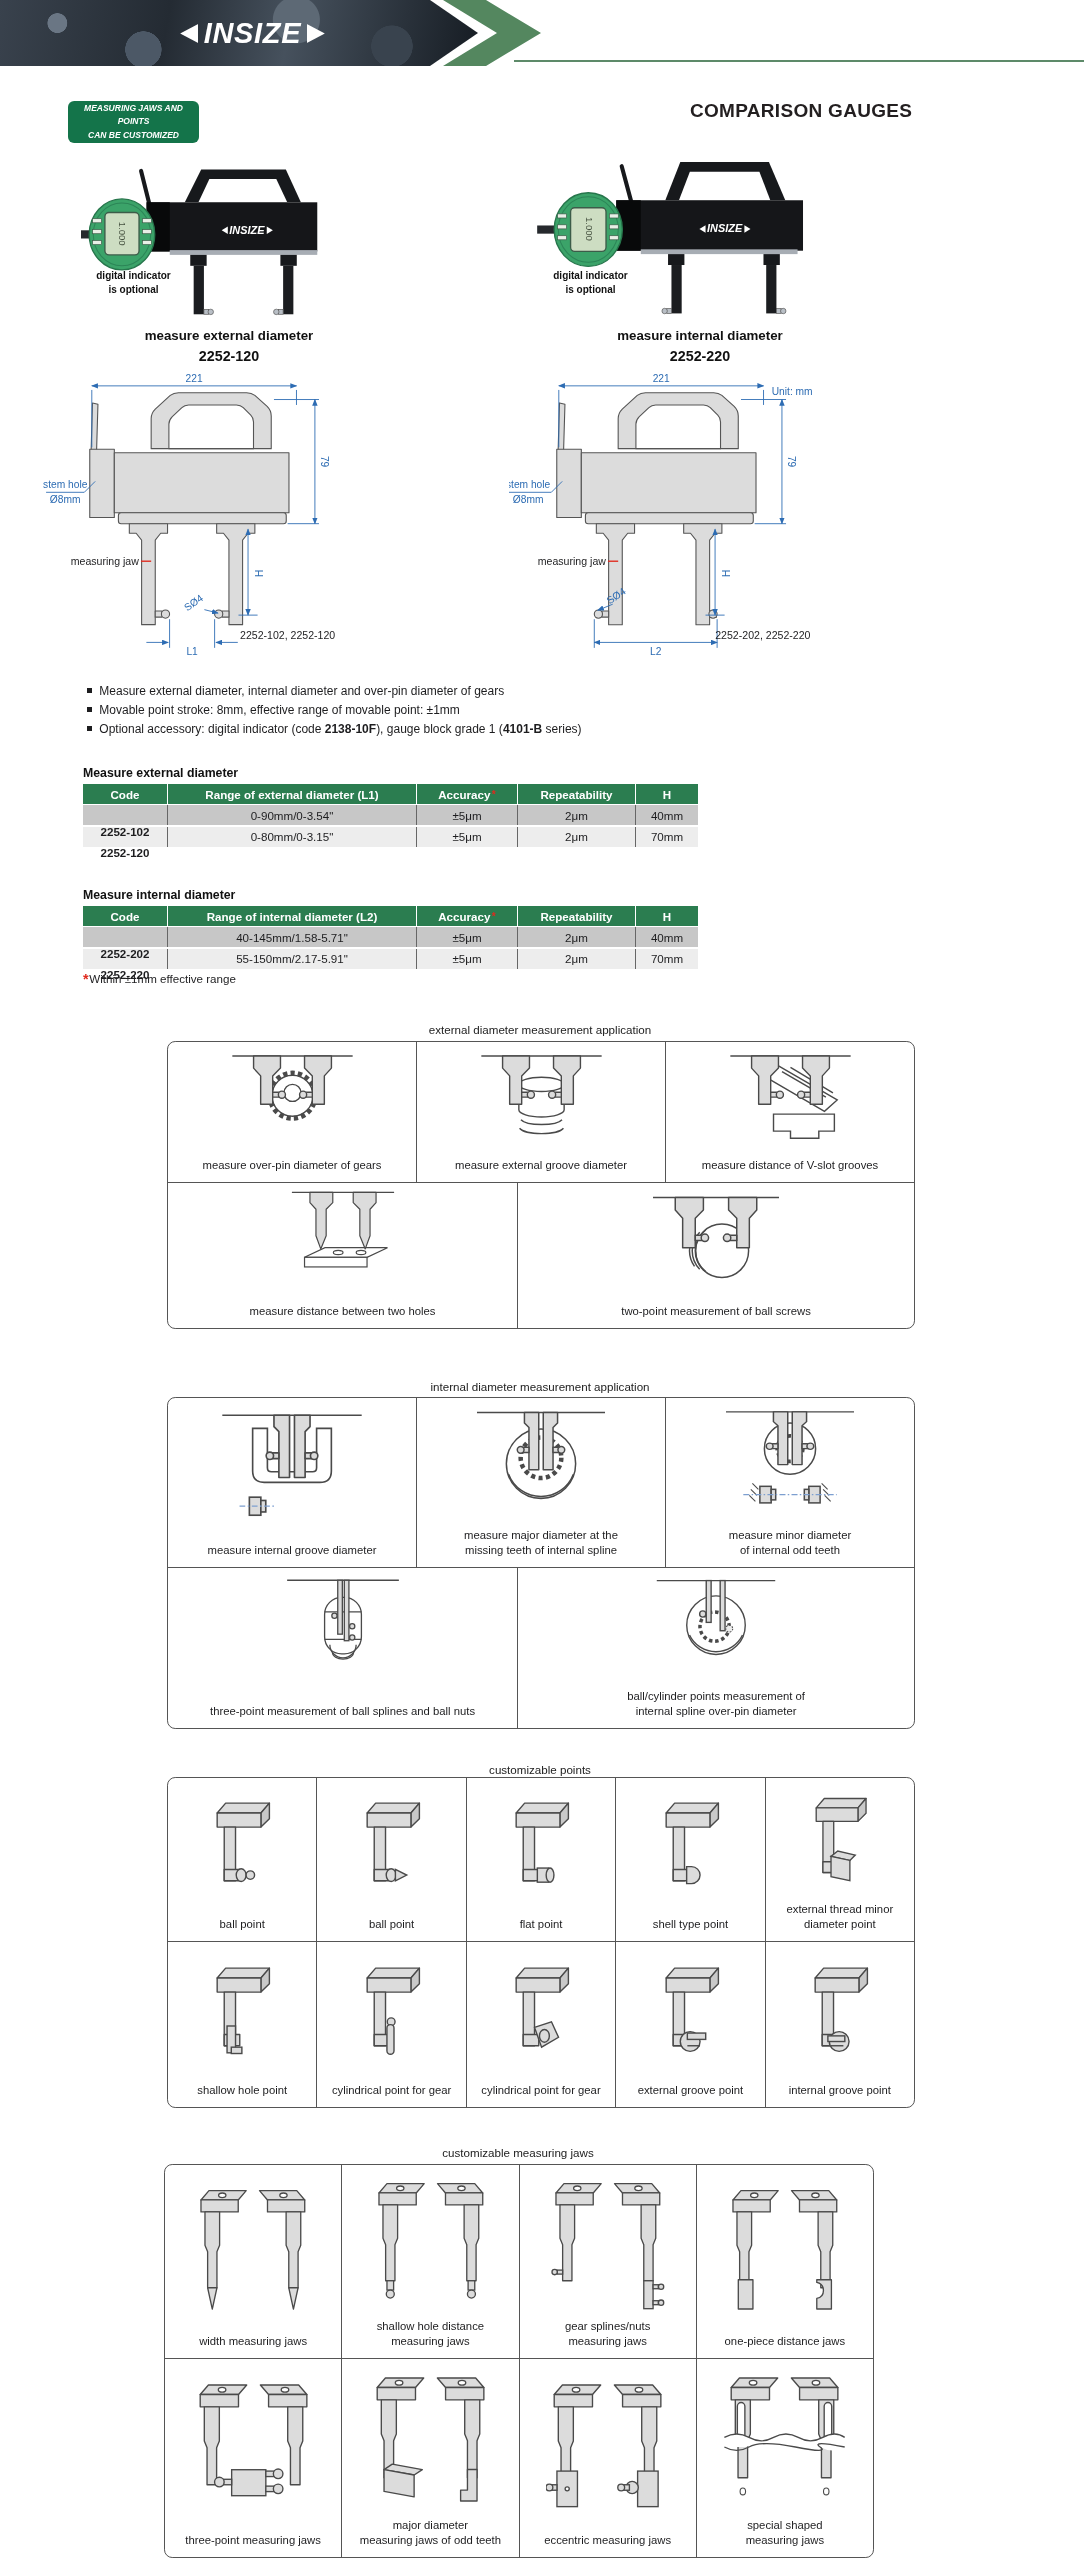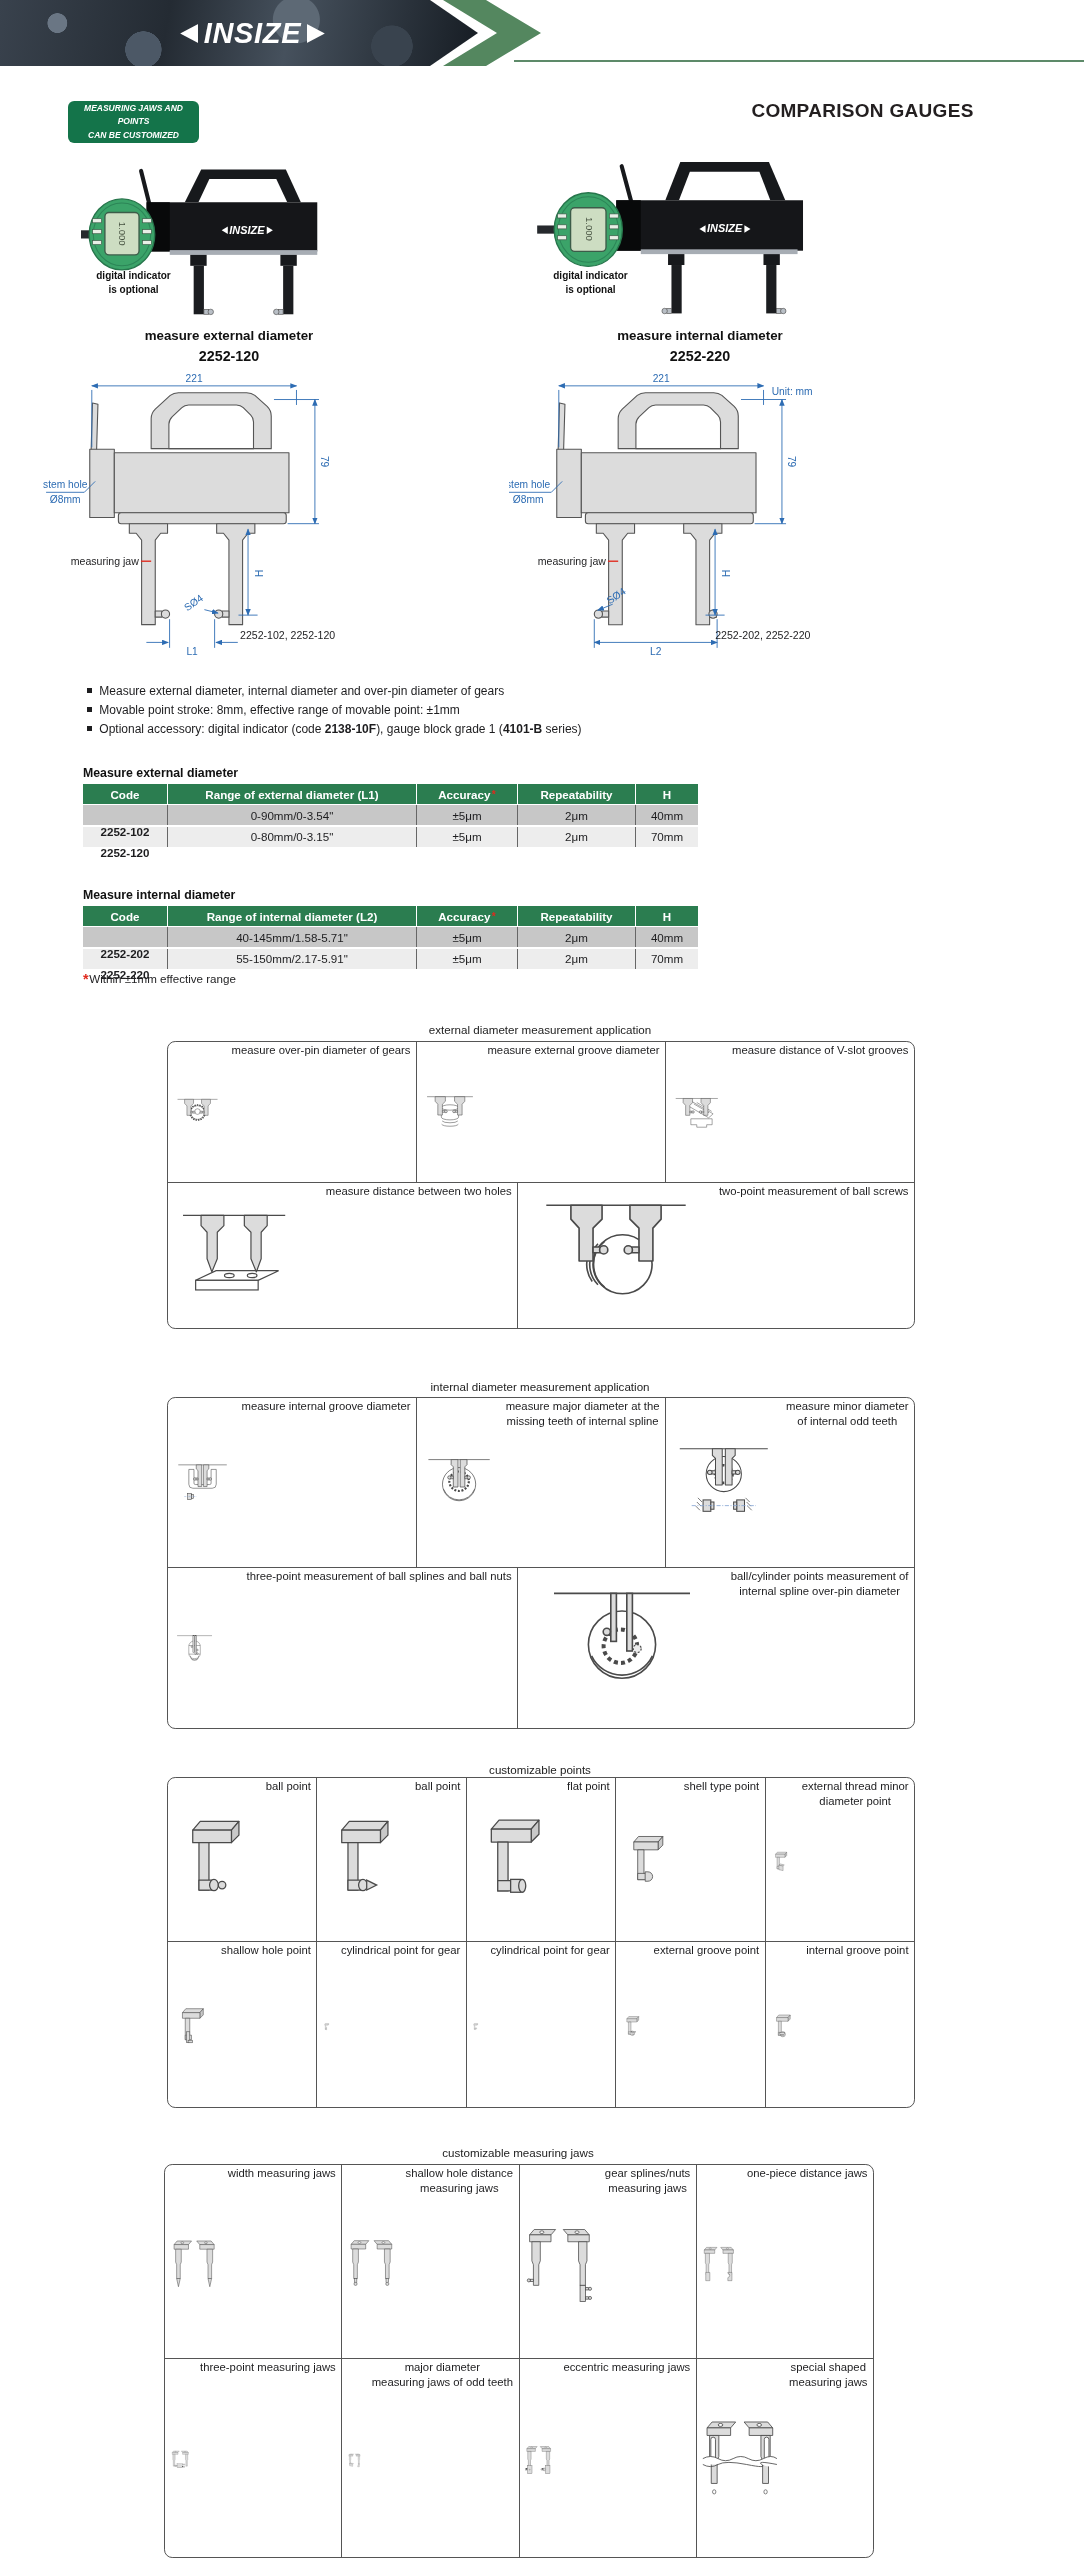--- a/index.html
+++ b/index.html
@@ -17,21 +17,21 @@
             radial-gradient(circle at 62% 30%, #5d6975 0 23px, rgba(0,0,0,0) 24px),
             radial-gradient(circle at 82% 70%, #39434e 0 20.5px, rgba(0,0,0,0) 21px),
             linear-gradient(100deg,#39424d 0%,#242b33 35%,#46515d 60%,#161c23 100%);
           clip-path:polygon(0 0,430px 0,478px 33px,430px 66px,0 66px); }
   .logo { left:140px; top:18px; width:225px; height:31px; display:flex; align-items:center; justify-content:center; gap:5.5px; }
   .logo .word { color:#fff; font-size:29px; font-weight:bold; font-style:italic; letter-spacing:0.7px; line-height:1; }
   .tri { width:18px; height:19px; background:#fff; }
   .tri.l { clip-path:polygon(100% 0,100% 100%,0 50%); }
   .tri.r { clip-path:polygon(0 0,0 100%,100% 50%); }
   .hdr-rule { left:514px; top:60px; width:571px; height:2px; background:#5d8a69; }
-  .page-title { left:690px; top:100px; width:345px; text-align:center; font-size:19px; font-weight:bold; color:#231f20; letter-spacing:0.3px; }
+  .page-title { left:690px; top:100px; width:345px; text-align:left; font-size:19px; font-weight:bold; color:#231f20; letter-spacing:0.3px; }
   .badge { left:68px; top:101px; width:131px; height:42px; background:#14744a; border-radius:6.1px;
            color:#fff; font-weight:bold; font-size:8.5px; text-align:center;
            display:flex; flex-direction:column; justify-content:center; line-height:1.55;font-style:italic; }
 
   
   .note { font-weight:bold; font-size:10px; text-align:center; line-height:1.35; color:#111; }
   .pcap { text-align:center; }
   .pcap .c1 { font-weight:bold; font-size:13.3px; color:#111; }
   .pcap .c2 { font-weight:bold; font-size:14.3px; margin-top:4.8px; color:#111; }
 
@@ -55,21 +55,21 @@
   .code-cell { font-weight:bold;margin-top:32px; }
   .star { color:#e02a1e; font-size:10.2px; margin-left:1.4px; vertical-align:2.7px; }
   .footnote { left:83px; top:971px; font-size:11.6px; }
   .footnote .fstar { color:#e02a1e; font-weight:bold; font-size:14.3px; vertical-align:-1.4px; margin-right:0.7px; }
 
   
   .sec-title { text-align:center; font-size:11.6px; color:#222; }
   .grid-wrap { position:absolute; border:1px solid #555; border-radius:8.2px; overflow:hidden; background:#fff; }
   .grow { display:flex; }
   .grow + .grow { border-top:1px solid #555; }
-  .grow .cell { flex:1; position:relative; display:flex; flex-direction:row; min-width:0; }
+  .grow .cell { flex:1; position:relative; display:flex; flex-direction:column; min-width:0; }
   .grow .cell + .cell { border-left:1px solid #555; }
   .cell .art { flex:1; display:flex; align-items:center; justify-content:center; padding:6.8px 5.5px 1.4px; min-height:0; }
   .cell .art svg { max-width:100%; max-height:100%; }
   .cell .cap { text-align:center; font-size:11.3px; color:#1d1d1f; padding:1.4px 5.5px 9.6px; line-height:1.3; white-space:pre-line; }
   .w47 { flex:0 0 46.8% !important;gap:21px; }
   .w53 { flex:1 1 auto !important; }
 
   svg text { font-family:"Liberation Sans", sans-serif; }
   .dimtxt { fill:#2d6cb3; font-size:15px; }
   .blktxt { fill:#1d1d1f; font-size:15.5px; }

